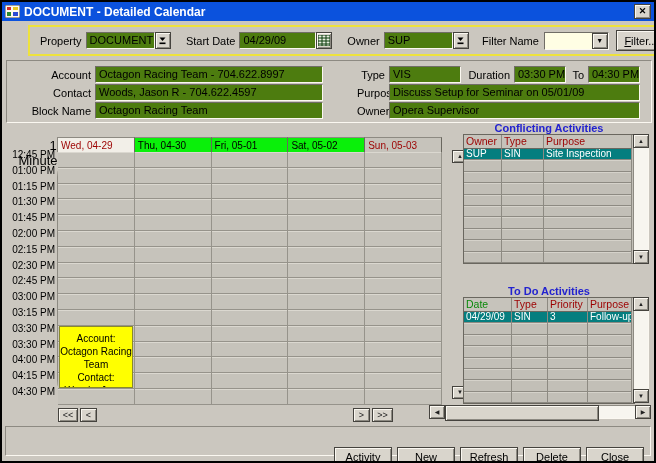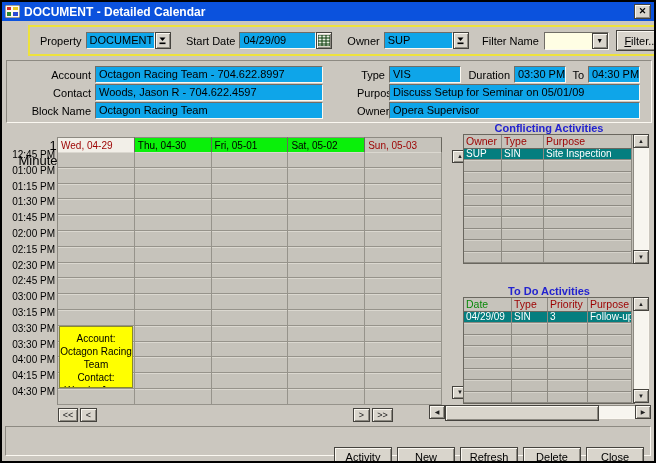--- a/index.html
+++ b/index.html
@@ -8,21 +8,21 @@
 
   
   .titlebar{position:absolute;left:0;top:0;width:100%;height:19px;background:#0b52dd;display:flex;align-items:center;}
   .ttext{font-size:12px;font-weight:bold;color:#fff;white-space:nowrap;}
   .ticon{width:15px;height:13px;margin:0 4px 0 3px;flex:0 0 auto;}
   .close-btn{position:absolute;right:3px;top:2px;width:17px;height:15px;padding:0;text-align:center;font-size:9px;font-weight:bold;color:#000;line-height:13px;}
 
   
   .btn3d{background:#d9d5cc;border:1px solid #45433e;box-shadow:inset 1px 1px 0 #fbf8f1,inset -1px -1px 0 #8d8a82;cursor:default;font-family:"Liberation Sans",sans-serif;}
   .sunken{border:1px solid;border-color:#8d8a82 #fbf8f1 #fbf8f1 #8d8a82;}
-  .field{background:#0ea5e9;border:1px solid;border-color:#706d66 #fbf8f1 #fbf8f1 #706d66;font-size:11px;color:#000;padding:1px 3px;box-sizing:border-box;height:17px;line-height:13px;white-space:nowrap;overflow:hidden;}
+  .field{background:#4d7c0f;border:1px solid;border-color:#706d66 #fbf8f1 #fbf8f1 #706d66;font-size:11px;color:#000;padding:1px 3px;box-sizing:border-box;height:17px;line-height:13px;white-space:nowrap;overflow:hidden;}
   .lbl{font-size:11px;color:#000;white-space:nowrap;}
 
   
   .filter-bar{position:absolute;left:6px;top:23px;width:640px;height:31px;box-sizing:border-box;border:2px solid #eee23c;display:flex;align-items:center;padding-left:10px;margin-left:20px;}
   .lov-btn,.cal-btn{width:17px;height:17px;padding:0;display:flex;align-items:center;justify-content:center;}
   .combo{display:flex;align-items:center;background:#fffee4;border:1px solid;border-color:#706d66 #fbf8f1 #fbf8f1 #706d66;height:18px;box-sizing:border-box;}
   .combo .cval{flex:1;font-size:11px;padding-left:3px;}
   .combo .carrow{width:16px;height:16px;padding:0;font-size:7px;line-height:14px;text-align:center;}
   .filter-btn{width:52px;height:21px;font-size:11px;}
 
@@ -36,21 +36,21 @@
 
   
   .interval{position:absolute;left:0;top:136px;width:62px;text-align:right;font-size:13px;}
   .time-col{position:absolute;left:0;top:147px;width:53px;}
   .time-label{height:15.8px;font-size:10px;text-align:right;box-sizing:border-box;}
   .cal-head{position:absolute;left:55px;top:135px;display:flex;height:15px;border-left:1px solid #8d8a82;}
   .day-h{width:76.8px;box-sizing:border-box;font-size:10px;line-height:15px;padding-left:3px;border-right:1px solid #6a675f;border-top:1px solid #8d8a82;white-space:nowrap;overflow:hidden;}
   .day-h.current{background:#f2efe8;color:#9c0000;}
   .day-h.highlight{background:#0af00a;color:#000;}
   .day-h.normal{background:#c6c3bb;color:#9c0000;}
-  .cal-body{position:absolute;left:55px;top:150px;width:384px;border-left:1px solid #8d8a82;}
+  .cal-body{position:absolute;left:55px;top:150px;width:384px;border-left:1px solid #8d8a82;border-radius:25px;}
   .cal-row{display:flex;height:15.8px;}
   .cal-cell{width:76.8px;box-sizing:border-box;background:#c6c3bb;border-right:1px solid #96938b;border-bottom:1px solid #96938b;box-shadow:inset 0 1px 0 #dbd8d0;}
   .event{position:absolute;width:74px;background:#ffff00;border:1px solid #8a8a2a;box-sizing:border-box;z-index:5;font-size:10px;text-align:center;padding-top:5px;line-height:13px;color:#000;overflow:hidden;}
   .scrollarrow{position:absolute;width:16px;height:13px;padding:0;font-size:6px;line-height:11px;text-align:center;color:#222;}
   .navbtn{position:absolute;height:14px;padding:0;font-size:9px;line-height:12px;text-align:center;color:#222;}
 
   
   .dtable{position:absolute;background:#c2bfb7;border:1px solid #6a675f;font-size:10px;}
   .trow{display:flex;height:11.4px;}
   .trow.thead{height:14px;background:#c6c3bb;}

